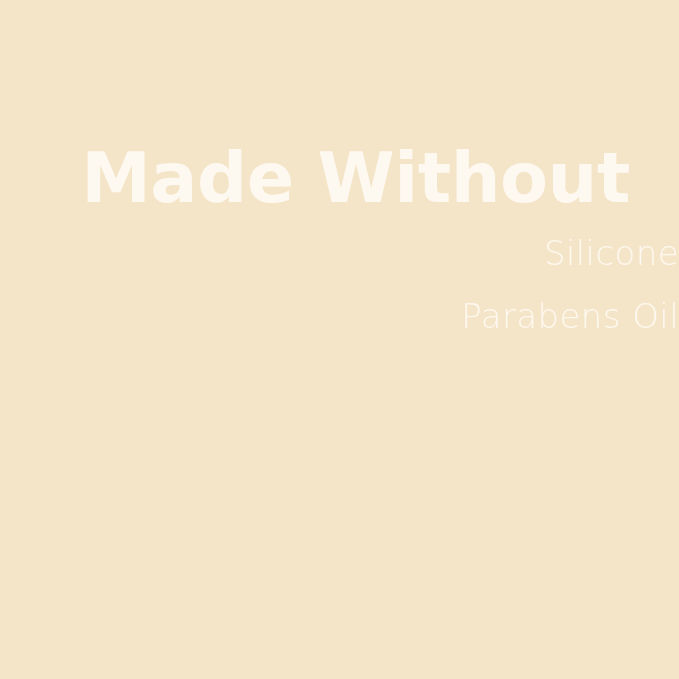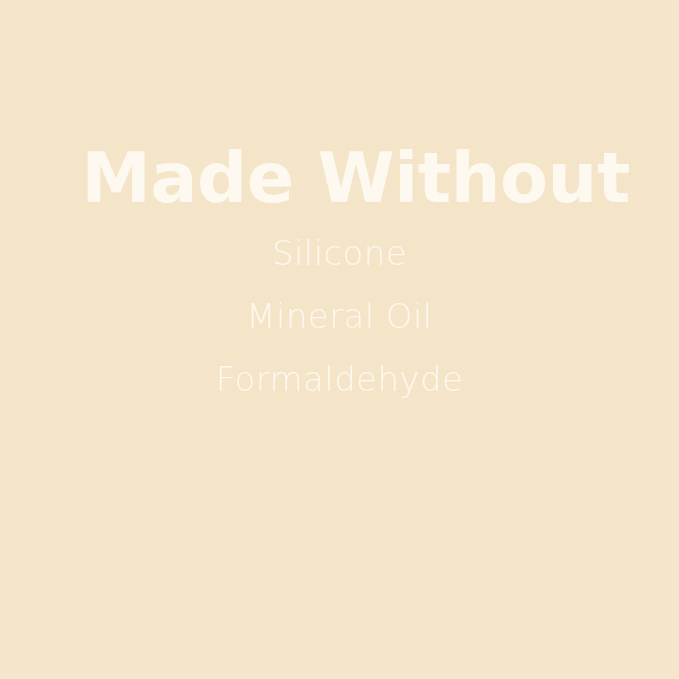--- a/index.html
+++ b/index.html
@@ -48,35 +48,34 @@
     padding: 0;
     list-style: none;
     text-align: center;
   }
 
   #avoid-list li {
     display: block;
     width: 679px;
     height: 63px;
     line-height: 63px;
-    text-align: center;
+    text-align: right;
     color: #fdf8f0;
     font-family: "DejaVu Sans", "Liberation Sans", sans-serif;
     font-weight: 300;
     font-size: 34px;
     letter-spacing: 0.4px;
     white-space: nowrap;
   }
 </style>
 </head>
 <body>
 
 <div id="card">
 
   <h1 id="heading">Made Without</h1>
 
   <ul id="avoid-list">
     <li>Silicone</li>
-    <li>Mineral Oil</li>
-    <li>Formaldehyde</li>
+    <li>Parabens Oil</li>
   </ul>
 
 </div>
 
 </body></html>

